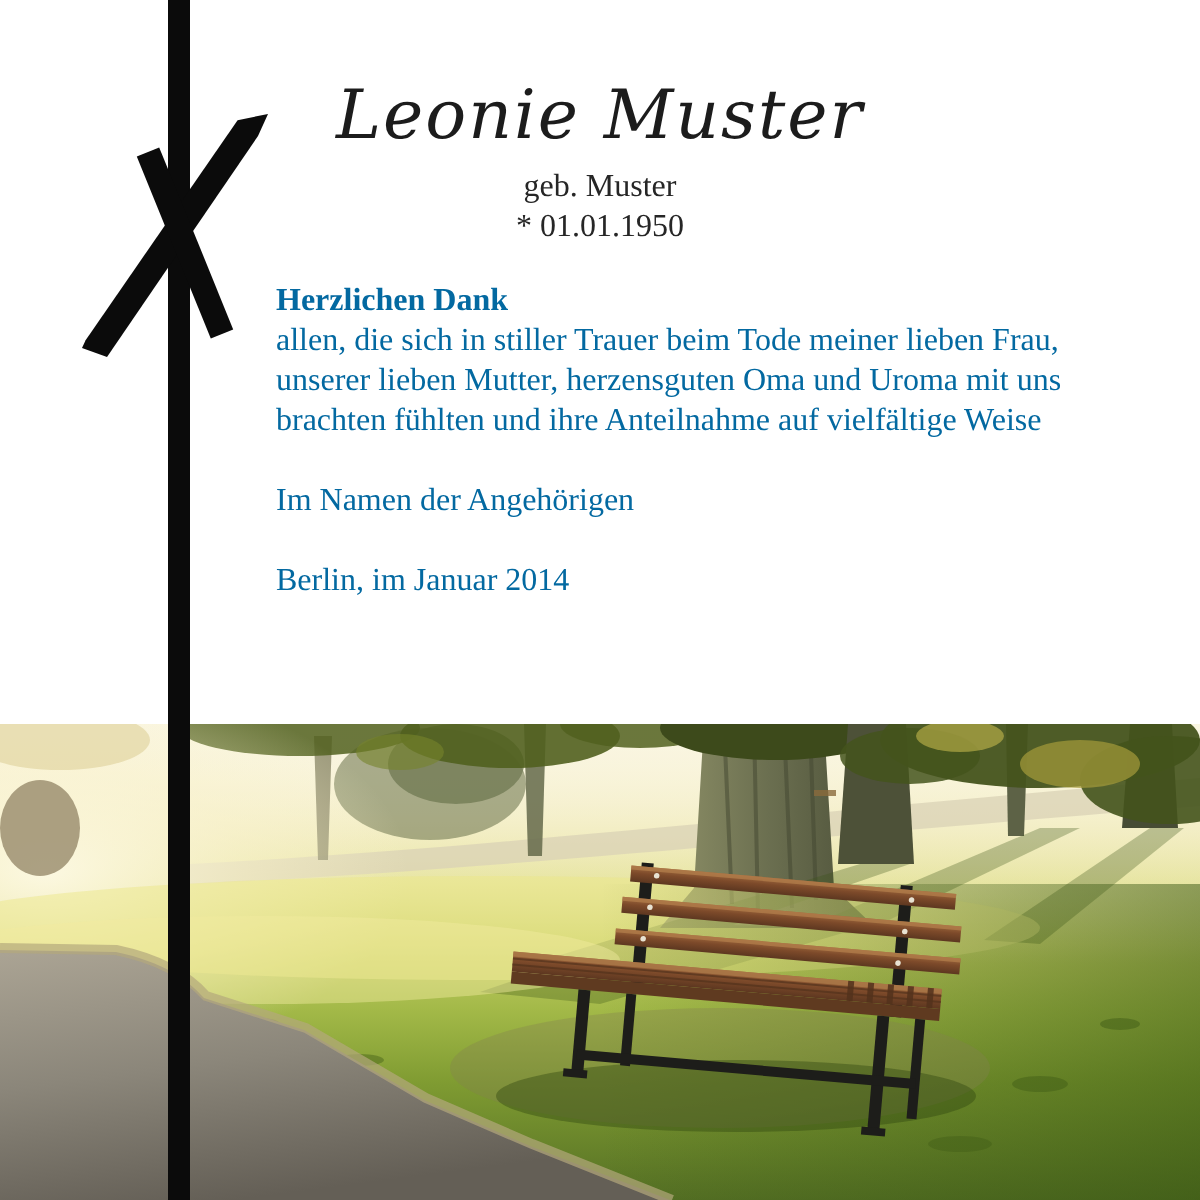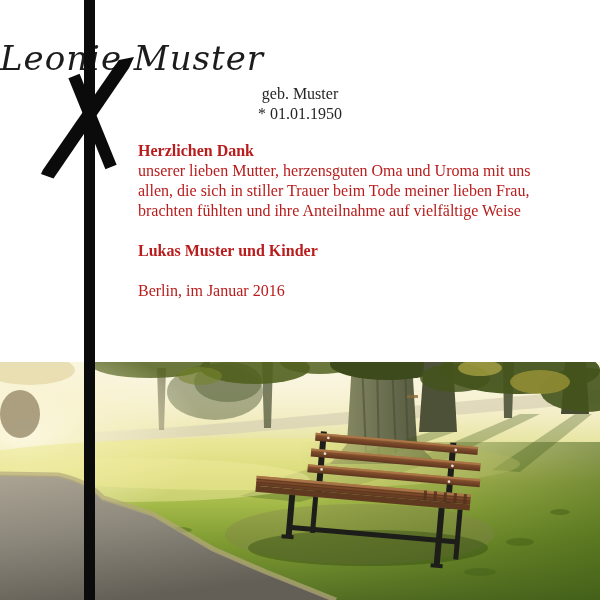--- a/index.html
+++ b/index.html
@@ -10,37 +10,37 @@
     background: #ffffff; overflow: hidden;
   }
   
   .ribbon-band {
     position: absolute; left: 84px; top: 0; width: 11px; height: 600px;
     background: #0b0b0b; z-index: 6;
   }
   .ribbon-cross { position: absolute; left: 0; top: 0; z-index: 7; }
   
   .title {
-    position: absolute; top: 38px; left: 0; width: 600px; 
+    position: absolute; top: 38px; left: 0; width: 600px; text-align: center;
     font-family: "DejaVu Serif", serif; font-style: italic;
     font-size: 34px; letter-spacing: 1px; color: #1c1c1c; z-index: 3;
   }
   .maiden {
     position: absolute; top: 85px; left: 0; width: 600px; text-align: center;
     font-size: 16px; color: #262626; z-index: 3;
   }
   .dates {
     position: absolute; top: 105px; left: 0; width: 600px;
     display: flex; justify-content: center; gap: 22px;
     font-size: 16px; color: #262626; z-index: 3;
   }
   
   .message {
     position: absolute; left: 138px; top: 141px; width: 440px;
-    font-size: 16px; line-height: 20px; color: #b91c1c; z-index: 3;
+    font-size: 16px; line-height: 20px; color: #0369a1; z-index: 3;
     white-space: nowrap;
   }
   .message .bold { font-weight: bold; }
   .spacer { height: 20px; }
   
   .photo {
     position: absolute; left: 0; top: 362px; width: 600px; height: 238px;
     display: block; z-index: 1;
   }
 </style>
@@ -50,27 +50,27 @@
 <div class="card">
 
   <div class="title">Leonie Muster</div>
   <div class="maiden">geb. Muster</div>
   <div class="dates">
     <span>* 01.01.1950</span>
   </div>
 
   <div class="message">
     <div class="bold">Herzlichen Dank</div>
+    <div>allen, die sich in stiller Trauer beim Tode meiner lieben Frau,</div>
     <div>unserer lieben Mutter, herzensguten Oma und Uroma mit uns</div>
-    <div>allen, die sich in stiller Trauer beim Tode meiner lieben Frau,</div>
     <div>brachten fühlten und ihre Anteilnahme auf vielfältige Weise</div>
     <div class="spacer"></div>
-    <div class="bold">Lukas Muster und Kinder</div>
+    <div>Im Namen der Angehörigen</div>
     <div class="spacer"></div>
-    <div>Berlin, im Januar 2016</div>
+    <div>Berlin, im Januar 2014</div>
   </div>
 
   <svg class="photo" viewBox="0 0 600 238" preserveAspectRatio="none">
     <defs>
       <linearGradient id="bg" x1="0" y1="0" x2="0" y2="1">
         <stop offset="0" stop-color="#f9f4e0"></stop>
         <stop offset="0.10" stop-color="#f5efc9"></stop>
         <stop offset="0.22" stop-color="#ece6a8"></stop>
         <stop offset="0.34" stop-color="#dedd85"></stop>
         <stop offset="0.46" stop-color="#c6ce66"></stop>

